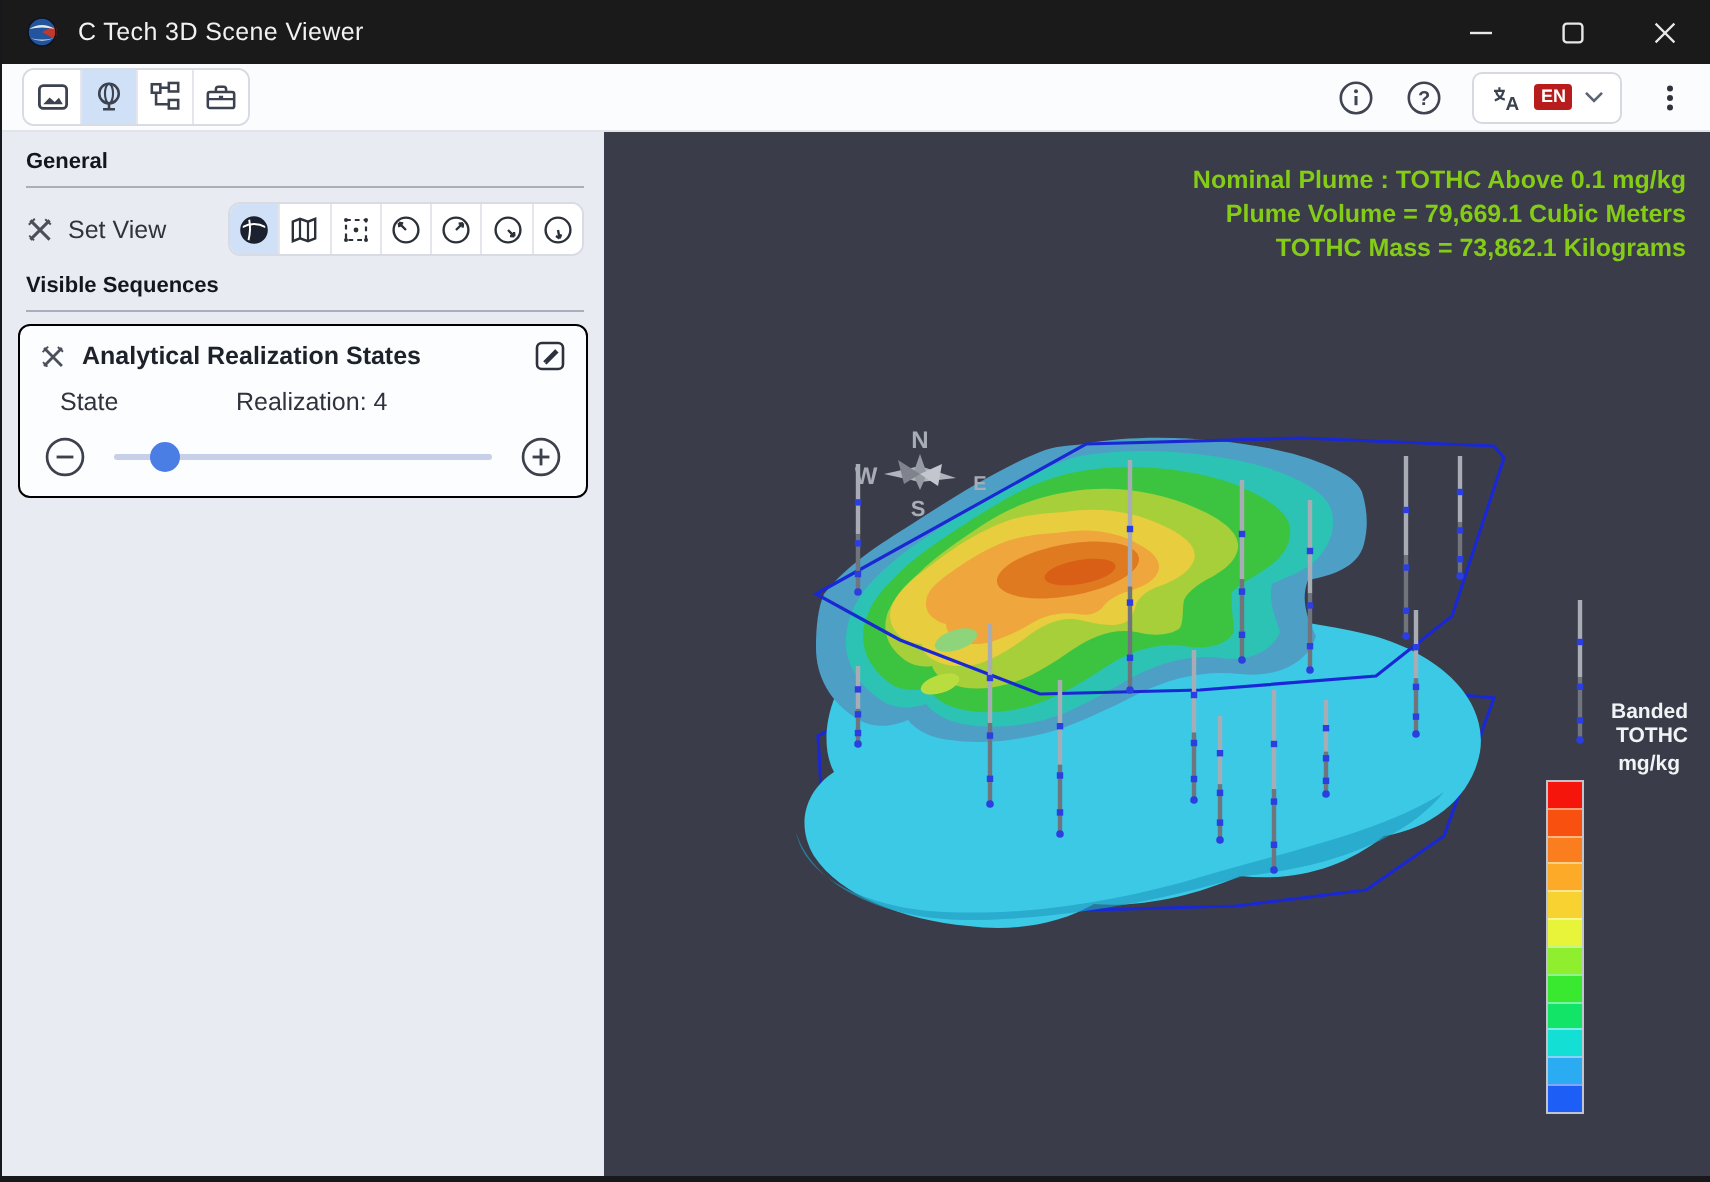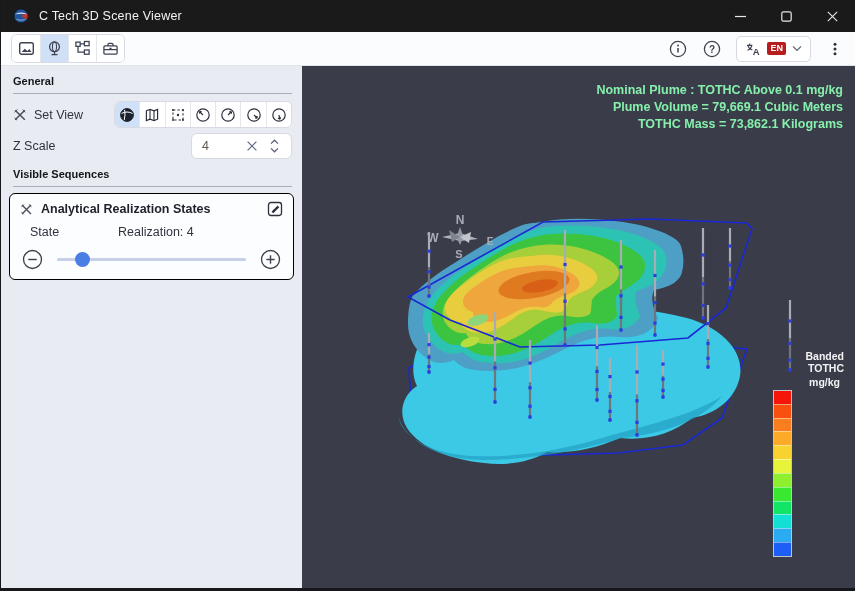--- a/index.html
+++ b/index.html
@@ -55,21 +55,21 @@
   .card-head{ display:flex; align-items:center; gap:8px; }
   .card-title{ font-size:12.5px; font-weight:bold; color:#1d2129; flex:1; }
   .card-labels{ display:flex; margin-top:8px; font-size:12.5px; color:#2f333d; }
   .state-lbl{ width:98px; padding-left:10px; }
   .slider-row{ display:flex; align-items:center; margin-top:10px; padding:0 2px; }
   .slider-track{ flex:1; height:3px; background:#c7cfe9; border-radius:2px; margin:0 14px; position:relative; }
   .slider-thumb{ width:15px; height:15px; border-radius:50%; background:#4b7ee5;
                  position:absolute; top:-6px; left:10%; }
   
   .scene-info{ position:absolute; top:16px; right:12px; text-align:right;
-               font-size:12.5px; font-weight:600; color:#86efac; line-height:17px; z-index:3; }
+               font-size:12.5px; font-weight:600; color:#84cc16; line-height:17px; z-index:3; }
   .scene svg.view{ position:absolute; left:0; top:0; }
   .legend{ position:absolute; right:11px; top:284px; width:70px; z-index:3; color:#f2f3f5; }
   .legend-title{ font-size:10.5px; font-weight:bold; text-align:right; }
   .legend-unit{ font-size:10.5px; font-weight:bold; text-align:right; padding-right:4px; margin-top:2px; }
   .legend-scale{ display:flex; margin-top:3px; }
   .legend-ticks{ position:relative; flex:1; height:165px; }
   .legend-ticks div{ position:absolute; right:4px; font-size:9.5px; font-weight:600; line-height:11px; }
   .legend-bar{ width:17px; height:165px; display:flex; flex-direction:column;
                outline:1px solid #c0c4cc; }
   .legend-bar div{ flex:1; }
@@ -236,39 +236,20 @@
           <div class="sv-btn">
             <svg width="16" height="16" viewBox="0 0 16 16">
               <circle cx="8" cy="8" r="6.2" fill="none" stroke="#2c3039" stroke-width="1.2"></circle>
               <path d="M8 8 L8.8 12.2 M8.8 12.2 l-1.8 -1.2 M8.8 12.2 l.8 -2" fill="none" stroke="#2c3039" stroke-width="1.2"></path>
             </svg>
           </div>
         </div>
       </div>
 
 
-      <div class="row" style="margin-top:5px;">
-        <span class="lbl">
-            <span>Z Scale</span>
-          </span>
-        <div class="zinput ctl">
-          <input type="text" value="4" style="">
-          <svg width="12" height="12" viewBox="0 0 12 12" style="margin-right:8px;">
-            <path d="M1.6 1.6 L10.4 10.4 M10.4 1.6 L1.6 10.4" stroke="#5c6880" stroke-width="1.2"></path>
-          </svg>
-          <div class="spin">
-            <svg width="9" height="6" viewBox="0 0 9 6">
-                <path d="M1 4.6 L4.5 1.2 L8 4.6" fill="none" stroke="#566070" stroke-width="1.2"></path>
-              </svg>
-            <svg width="9" height="6" viewBox="0 0 9 6">
-                <path d="M1 1.4 L4.5 4.8 L8 1.4" fill="none" stroke="#566070" stroke-width="1.2"></path>
-              </svg>
-          </div>
-        </div>
-      </div>
 
       <h2 class="sec vs-head">Visible Sequences</h2>
       <hr class="sec-rule">
 
       <div class="card">
         <div class="card-head">
           <svg width="13" height="13" viewBox="0 0 14 14">
             <path d="M2.2 2.2 L11.8 11.8 M11.8 2.2 L2.2 11.8" stroke="#4a4f5a" stroke-width="1.5"></path>
             <path d="M1.4 4.4 L4.4 1.4 M9.6 1.6 L12.4 4.2 M1.6 9.8 L4 12.2" stroke="#4a4f5a" stroke-width="1"></path>
           </svg>

